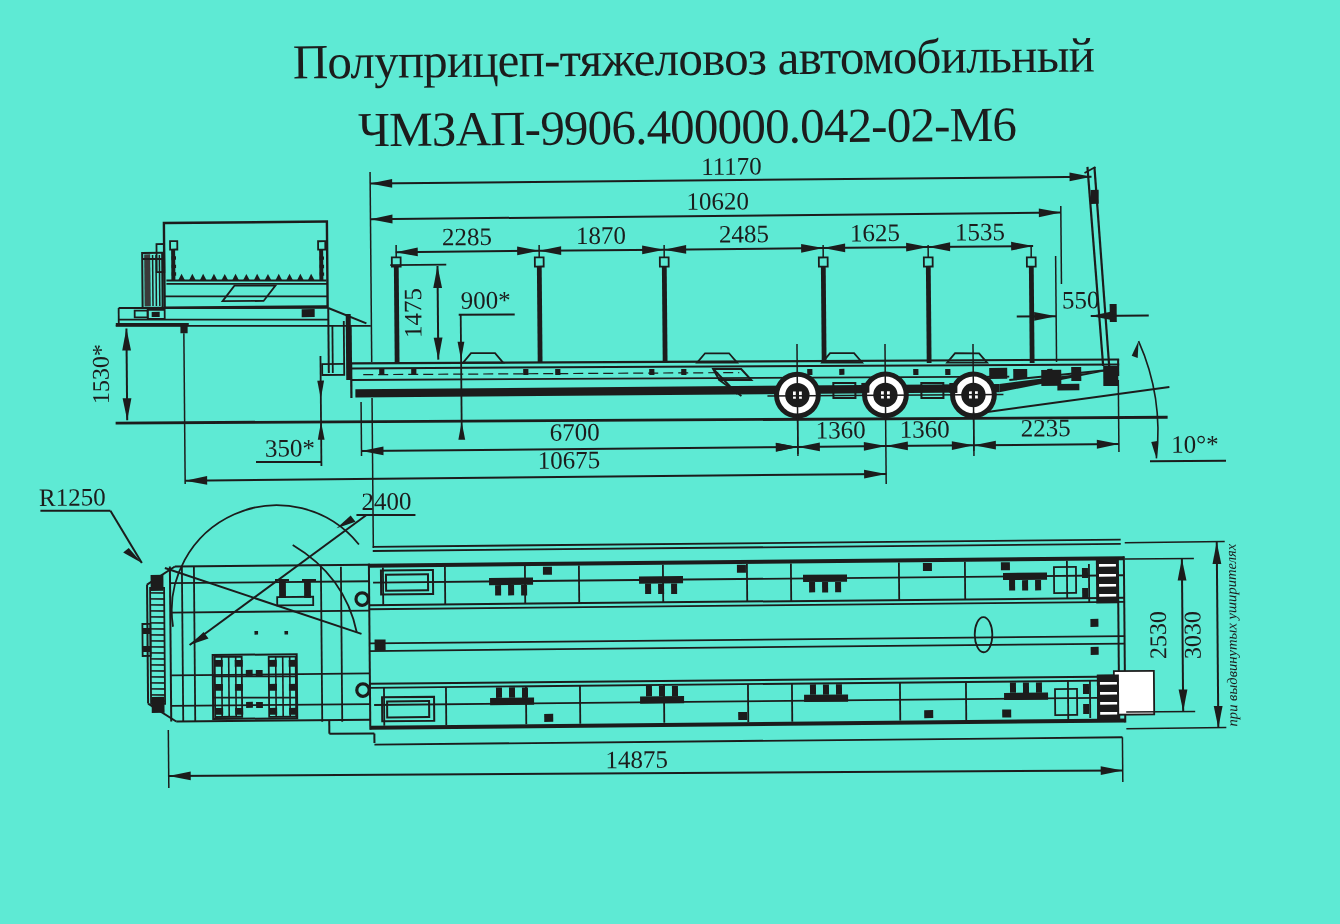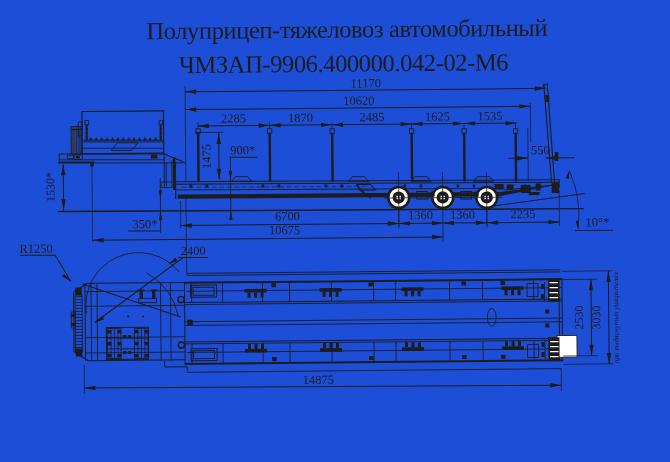--- a/index.html
+++ b/index.html
@@ -1,16 +1,16 @@
 <!DOCTYPE html>
 <html><head>
 <meta charset="utf-8">
 <style>
 html,body{margin:0;padding:0;background:#ffffff;}
-#page{width:670px;height:462px;position:relative;background:#1d4ed8;overflow:hidden;}
+#page{width:670px;height:462px;position:relative;background:#5eead4;overflow:hidden;}
 svg{position:absolute;left:0;top:0;}
 text{font-family:"Liberation Serif",serif;fill:#1c1c1c;}
 </style>
 </head>
 <body>
 <div id="page">
 <svg width="670" height="462" viewBox="0 0 670 462">
 <defs>
 <marker id="ae" markerWidth="12" markerHeight="6" refX="11.5" refY="3" orient="auto" markerUnits="userSpaceOnUse" overflow="visible">
 <path d="M11.5,3 L0.5,0.8 L0.5,5.2 Z" fill="#1c1c1c"></path>

